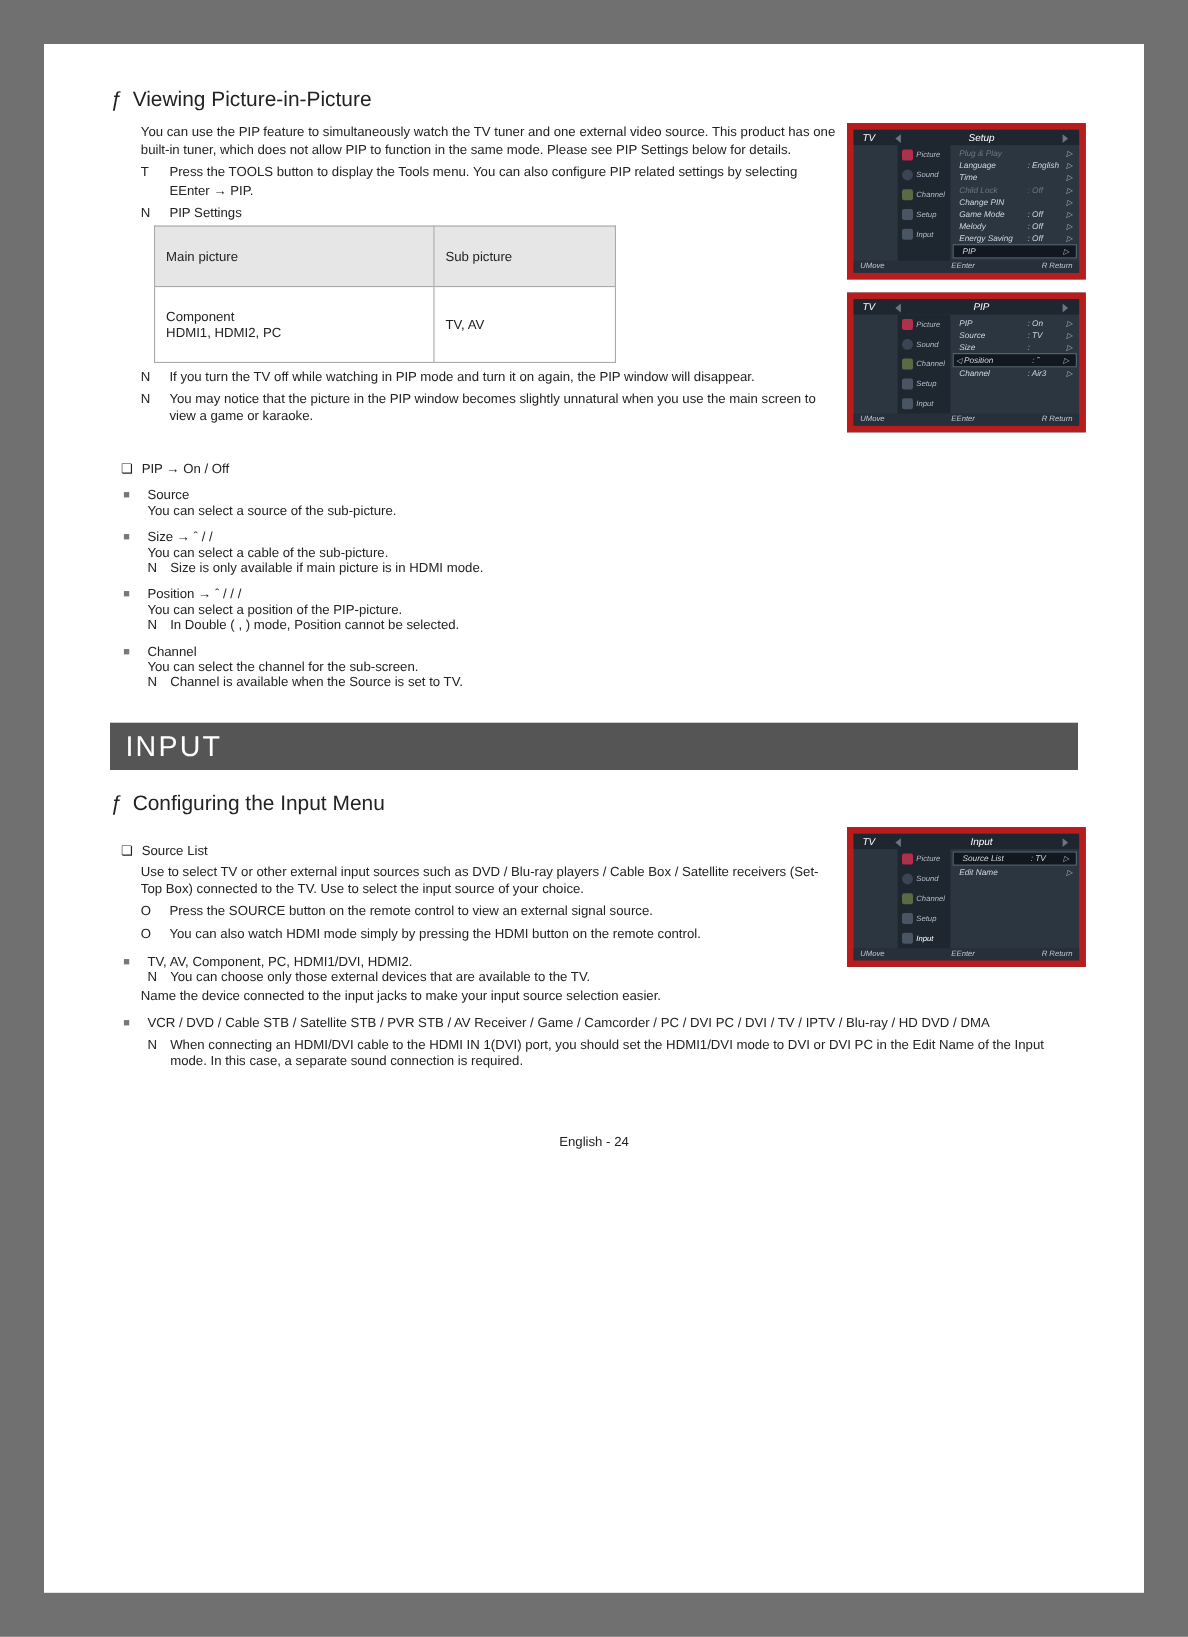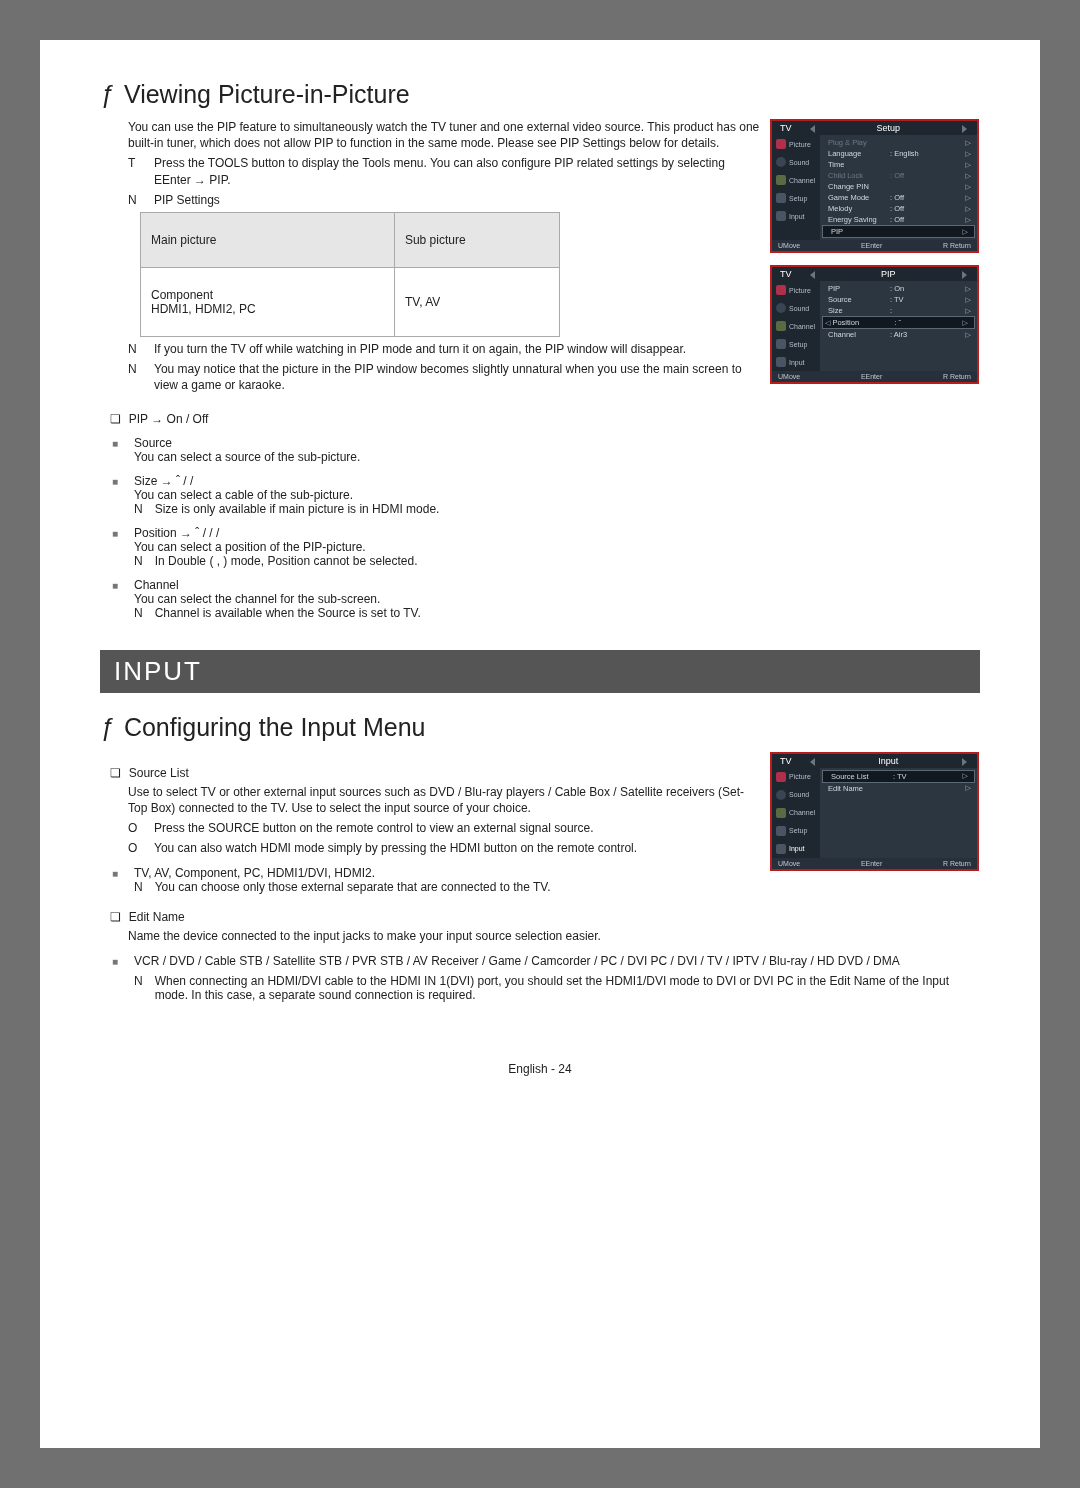--- a/index.html
+++ b/index.html
@@ -15,21 +15,21 @@
   .page {
     width: 1000px;
     min-height: 1408px;
     background: #fff;
     margin: 40px 0;
     padding: 40px 60px 40px 60px;
     box-sizing: border-box;
     position: relative;
   }
   .section-title {
-    font-size: 25px;
+    font-size: 19px;
     margin: 0 0 10px 0;
     font-weight: normal;
   }
   .italic-mark { font-style: italic; margin-right: 10px;}
   .body-text { margin: 0 0 4px 0; line-height: 1.35;}
   .indent1 { margin-left: 28px;}
   .two-col { display: flex; gap: 10px; }
   .two-col .left { flex: 1 1 auto; }
   .two-col .right { width: 210px; flex: 0 0 210px; }
   .note-line { display:flex; gap:12px; margin-left:28px; margin-bottom:4px; line-height:1.35;}
@@ -69,36 +69,37 @@
     margin-top:60px;
     font-size:12px;
   }
   
   .osd {
     width:205px;
     background:#2c3641;
     color:#cfd6dd;
     font-size:8px;
     margin-bottom:12px;
-    border:2px solid #b91c1c;
+    border:6px solid #b91c1c;
     position:relative;
+    font-style:italic;
   }
   .osd-header {
     display:flex;
     background:#1e2630;
     font-size:9px;
   }
   .osd-header .tv{ padding:2px 8px; color:#fff; }
   .osd-header .title{ flex:1; text-align:center; padding:2px; color:#fff; position:relative;}
   .osd-header .title:before, .osd-header .title:after{
     content:""; position:absolute; top:4px; width:0;height:0;border-top:4px solid transparent;border-bottom:4px solid transparent;
   }
   .osd-header .title:before{left:10px;border-right:5px solid #6b7683;}
   .osd-header .title:after{right:10px;border-left:5px solid #6b7683;}
-  .osd-body{ display:flex;}
+  .osd-body{ display:flex;padding-left:40px;}
   .osd-side{ width:48px; background:#1e2630;}
   .osd-side .item{ display:flex; align-items:center; gap:3px; padding:4px 4px; color:#b4bec9; font-size:7px;}
   .osd-side .item.sel{ color:#fff;}
   .osd-side .ico{ width:10px;height:10px;border-radius:2px;background:#3a4553;display:inline-block;flex:0 0 10px;}
   .osd-side .ico.pic{background:#b02f4a;}
   .osd-side .ico.sound{background:#3a4553;border-radius:50%;}
   .osd-side .ico.chan{background:#5a6b43;}
   .osd-side .ico.setup{background:#4a5563;}
   .osd-side .ico.input{background:#4a5563;}
   .osd-main{ flex:1; padding:2px 0;}
@@ -373,21 +374,21 @@
         <div class="note-mark">O</div>
         <div class="note-body">You can also watch HDMI mode simply by pressing the HDMI button on the remote control.</div>
       </div>
 
       <div class="square-item">
         <div class="sq-mark">■</div>
         <div class="sq-body">
           <div>TV, AV, Component, PC, HDMI1/DVI, HDMI2.</div>
           <div style="display:flex;gap:12px;">
             <div>N</div>
-            <div>You can choose only those external separate that are connected to the TV.</div>
+            <div>You can choose only those external devices that are available to the TV.</div>
           </div>
         </div>
       </div>
     </div>
 
     <div class="right">
 
       <div class="osd">
         <div class="osd-header">
           <div class="tv">TV</div>
@@ -431,21 +432,20 @@
         </div>
         <div class="osd-foot">
           <span>UMove</span>
           <span>EEnter</span>
           <span>R Return</span>
         </div>
       </div>
     </div>
   </div>
 
-  <div class="q-head"><span class="mark">❏</span><span>Edit Name</span></div>
   <p class="body-text indent1">Name the device connected to the input jacks to make your input source selection easier.</p>
 
   <div class="square-item">
     <div class="sq-mark">■</div>
     <div class="sq-body">
       <div>VCR / DVD / Cable STB / Satellite STB / PVR STB / AV Receiver / Game / Camcorder / PC / DVI PC / DVI / TV / IPTV / Blu-ray / HD DVD / DMA</div>
       <div style="display:flex;gap:12px;margin-top:6px;">
         <div>N</div>
         <div>When connecting an HDMI/DVI cable to the HDMI IN 1(DVI) port, you should set the HDMI1/DVI mode to DVI or DVI PC in the Edit Name of the Input   mode. In this case, a separate sound connection is required.</div>
       </div>

